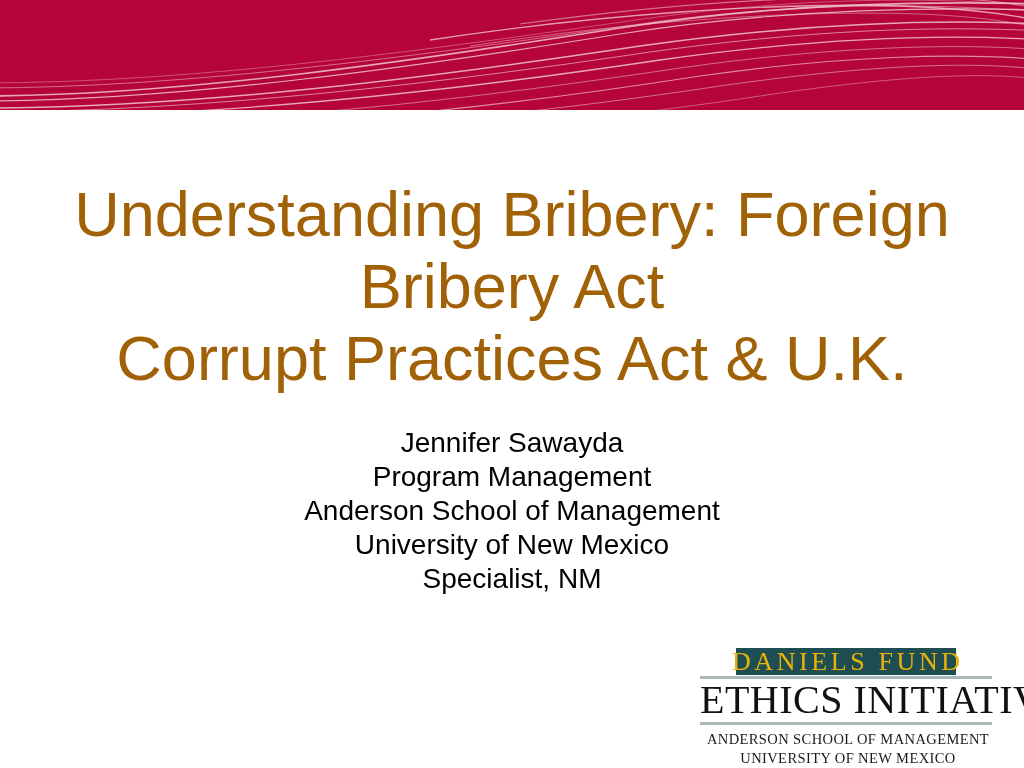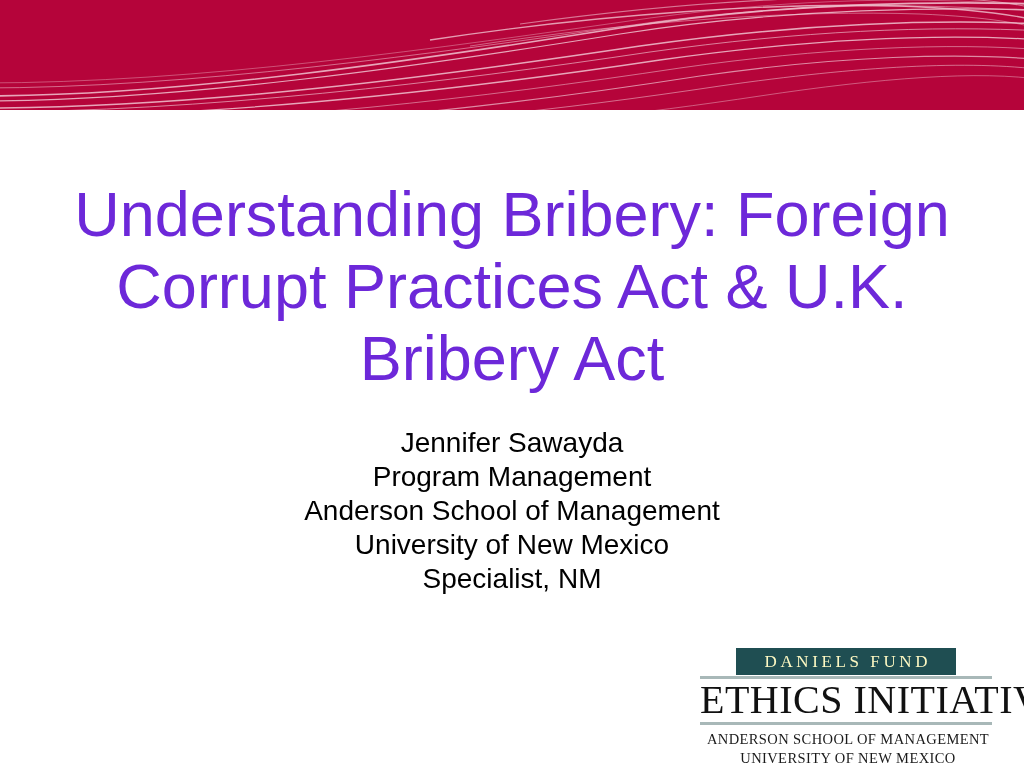--- a/index.html
+++ b/index.html
@@ -47,21 +47,21 @@
     width: 1024px;
     text-align: center;
   }
   .title-line {
     display: block;
     font-family: "Liberation Sans Narrow", "Liberation Sans", sans-serif;
     font-stretch: condensed;
     font-size: 63px;
     line-height: 72px;
     font-weight: 400;
-    color: #6d28d9;
+    color: #a16207;
     letter-spacing: 0px;
     white-space: nowrap;
   }
 
   
   .subtitle-block {
     position: absolute;
     left: 0;
     top: 426px;
     width: 1024px;
@@ -89,23 +89,23 @@
     margin-left: 36px;
     width: 220px;
     height: 27px;
     background: #1f4e52;
     display: flex;
     align-items: center;
     justify-content: center;
   }
   .logo-fund-text {
     font-family: "Liberation Serif", serif;
-    font-size: 17px;
+    font-size: 26px;
     line-height: 19px;
-    color: #fef9c3;
+    color: #eab308;
     letter-spacing: 3.6px;
     text-indent: 3.6px;
     font-weight: 400;
     white-space: nowrap;
   }
   .logo-rule {
     width: 292px;
     height: 3px;
     background: #a8b8b8;
     margin-top: 1px;
@@ -166,22 +166,22 @@
         <path d="M 380,132 C 520,128 640,114 760,96 C 880,78 980,70 1044,80" stroke-width="0.9" stroke-opacity="0.5"></path>
         <path d="M 430,40 C 600,14 780,2 900,6 C 980,9 1020,16 1044,22" stroke-width="1.4" stroke-opacity="0.8"></path>
         <path d="M 470,46 C 640,20 800,10 920,14 C 990,17 1024,24 1044,30" stroke-width="0.9" stroke-opacity="0.55"></path>
         <path d="M 520,24 C 680,2 820,-6 940,-2 C 1000,0 1030,6 1044,12" stroke-width="1.1" stroke-opacity="0.6"></path>
       </g>
     </svg>
   </div>
 
   <div class="title-block">
     <span class="title-line">Understanding Bribery: Foreign</span>
+    <span class="title-line">Bribery Act</span>
     <span class="title-line">Corrupt Practices Act &amp; U.K.</span>
-    <span class="title-line">Bribery Act</span>
   </div>
 
   <div class="subtitle-block">
     <span class="subtitle-line">Jennifer Sawayda</span>
     <span class="subtitle-line">Program Management</span>
     <span class="subtitle-line">Anderson School of Management</span>
     <span class="subtitle-line">University of New Mexico</span>
     <span class="subtitle-line">Specialist, NM</span>
   </div>
 

